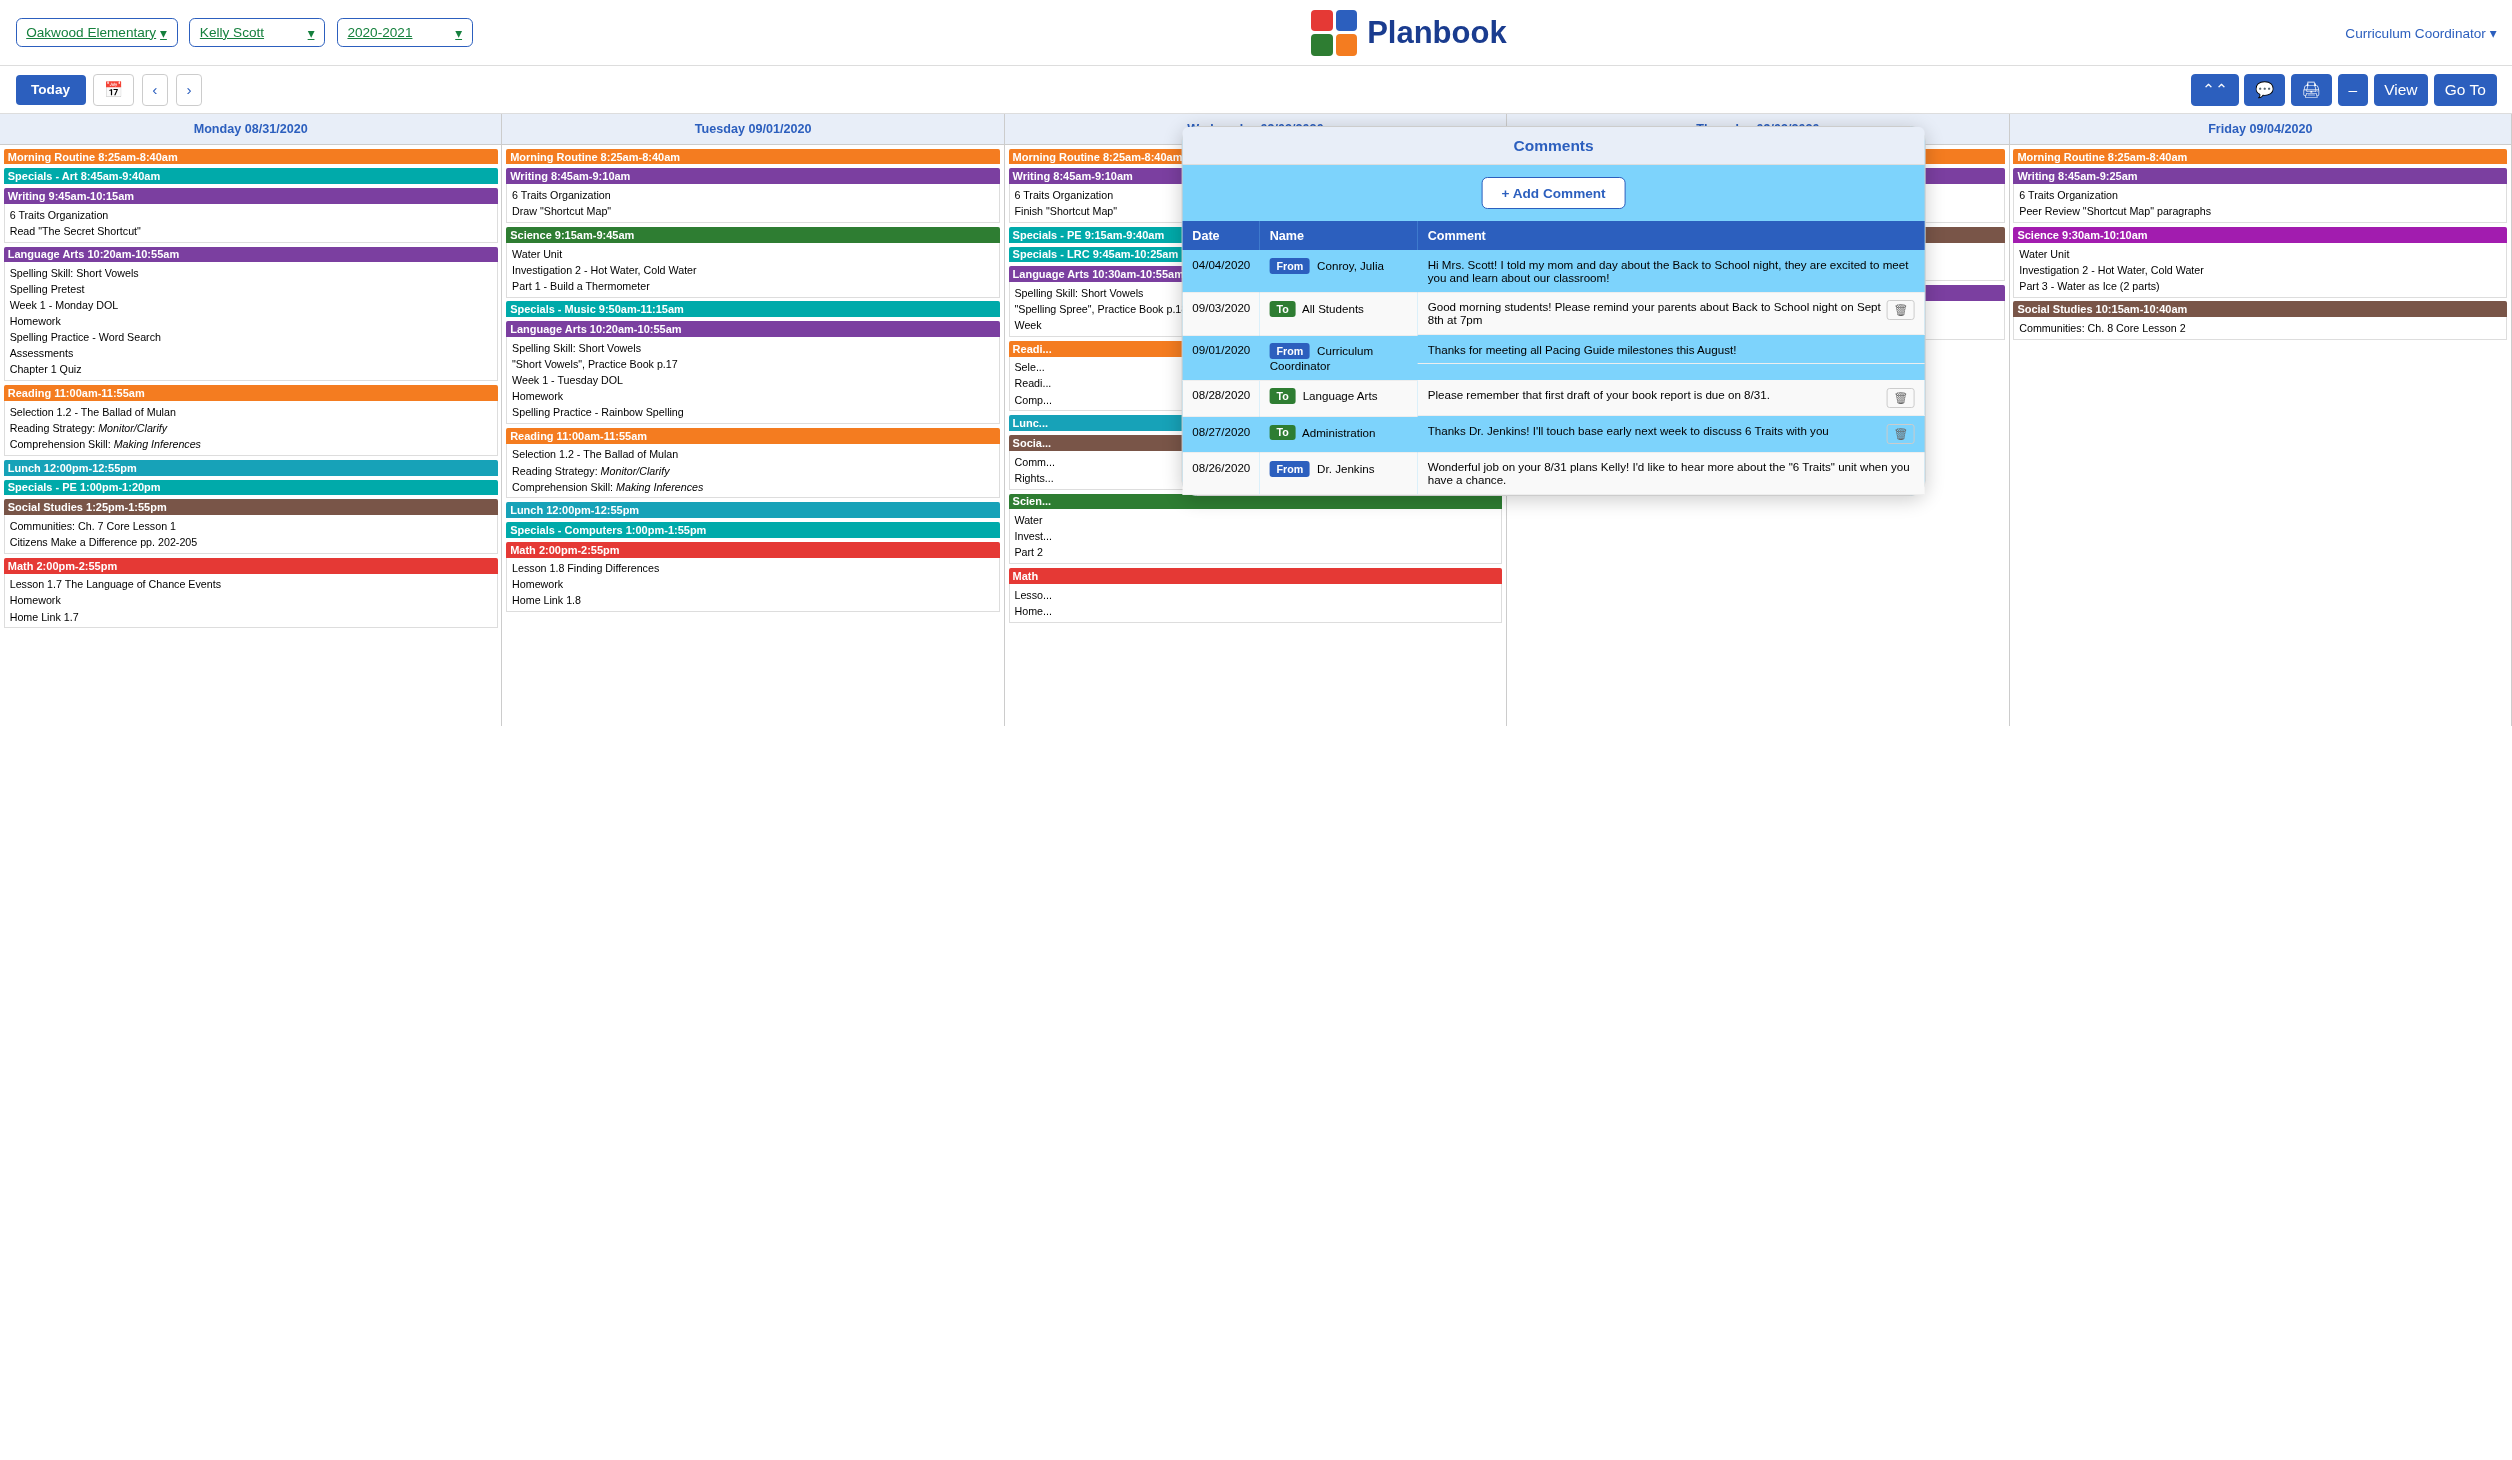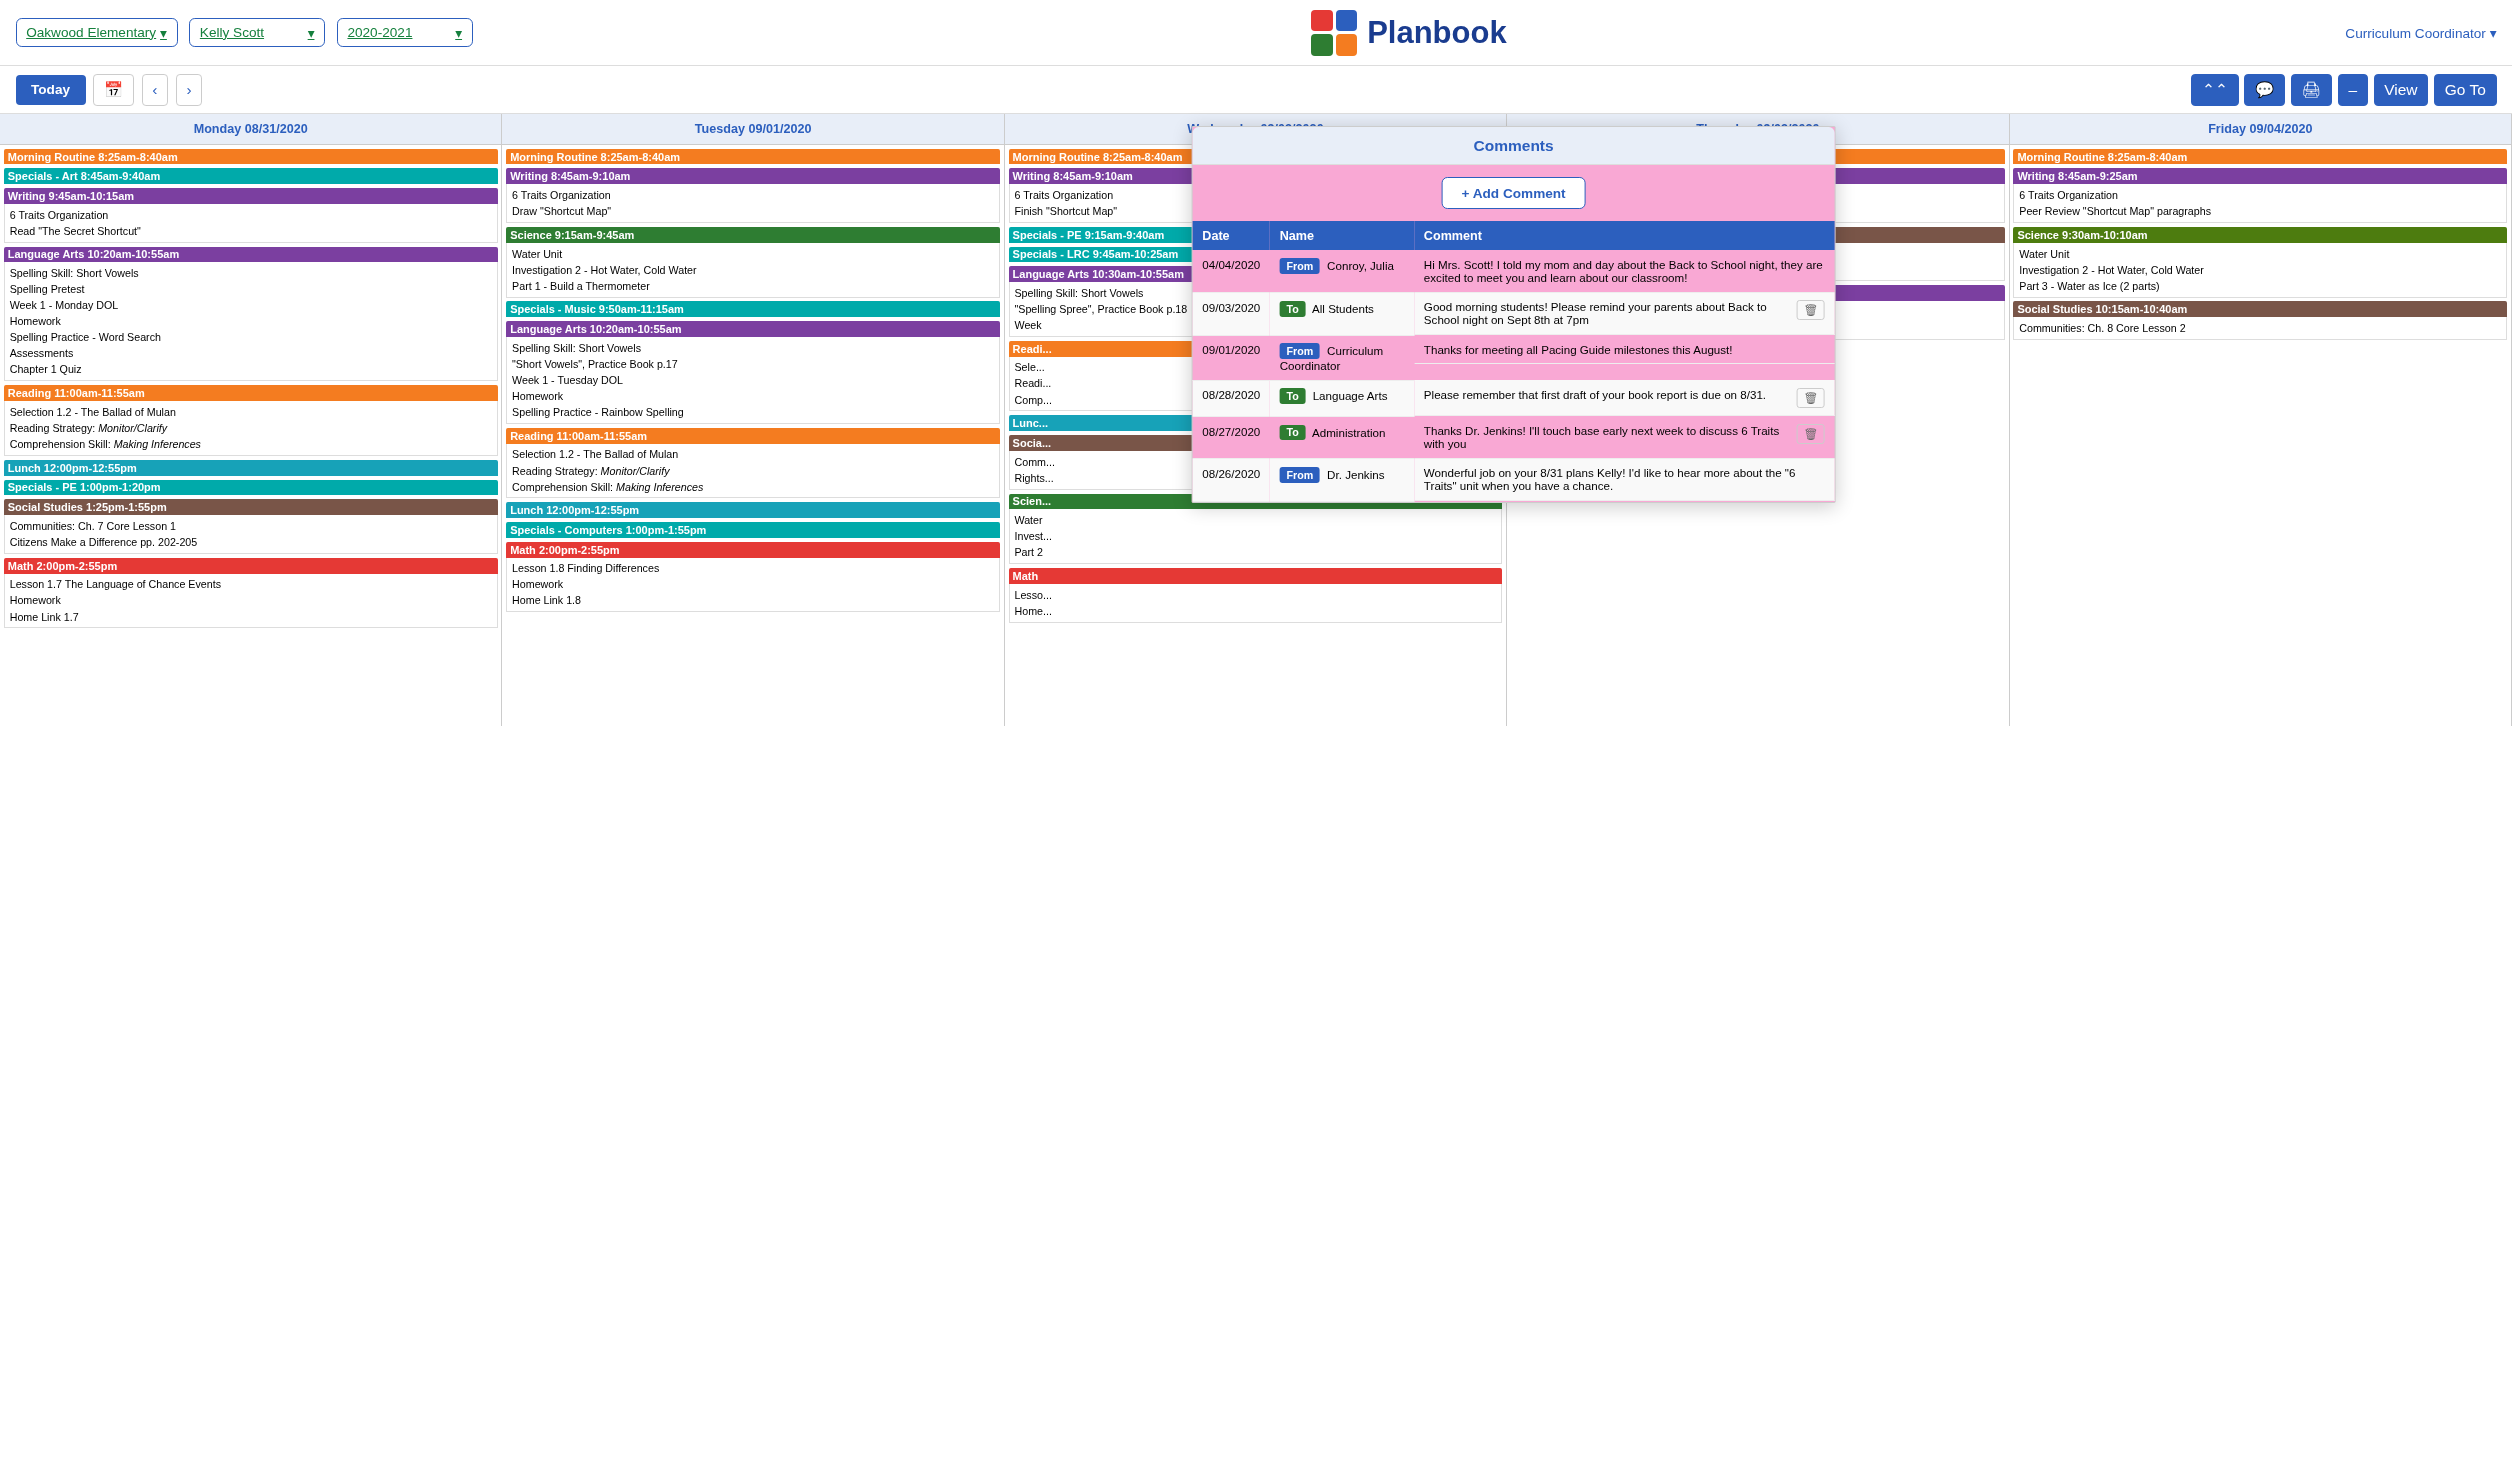--- a/index.html
+++ b/index.html
@@ -73,22 +73,22 @@
       background: #fff; padding: 2.9px 4.8px;
       border: 1px solid #ddd; border-top: none;
       font-size: 10.7px; line-height: 1.5;
     }
     .block-body strong { font-weight: normal; }
     .block-body em { font-style: italic; }
 
     
     .overlay-panel {
       position: fixed; top: 126px; left: 50%; transform: translateX(-10%);
-      width: 644px; background: #f9a8d4;
-      border: 1px solid #ccc; border-radius: 1px;
+      width: 744px; background: #7dd3fc;
+      border: 1px solid #ccc; border-radius: 15px;
       box-shadow: 0 3.9px 19.4px rgba(0,0,0,0.2); z-index: 100;
     }
     .overlay-title {
       background: #e8eef8; text-align: center;
       padding: 9.7px; font-size: 15.5px; font-weight: bold;
       color: #2c5fbe; border-bottom: 1px solid #ddd;
       border-radius: 5.8px 5.8px 0 0;
     }
     .add-comment-btn {
       display: flex; align-items: center; gap: 5.8px;
@@ -340,21 +340,21 @@
 
   <div class="cal-col">
     <div>
       <div class="block-title-bar" style="background:#f47c20">Morning Routine 8:25am-8:40am</div>
     </div>
     <div>
       <div class="block-title-bar" style="background:#7b3fa0">Writing 8:45am-9:25am</div>
       <div class="block-body">6 Traits Organization<br>Peer Review "Shortcut Map" paragraphs</div>
     </div>
     <div>
-      <div class="block-title-bar" style="background:#4d7c0f">Science 9:30am-10:10am</div>
+      <div class="block-title-bar" style="background:#a21caf">Science 9:30am-10:10am</div>
       <div class="block-body">Water Unit<br>Investigation 2 - Hot Water, Cold Water<br>Part 3 - Water as Ice (2 parts)</div>
     </div>
     <div>
       <div class="block-title-bar" style="background:#795548">Social Studies 10:15am-10:40am</div>
       <div class="block-body">Communities: Ch. 8 Core Lesson 2</div>
     </div>
   </div>
 </div>
 
 <div class="overlay-panel">

